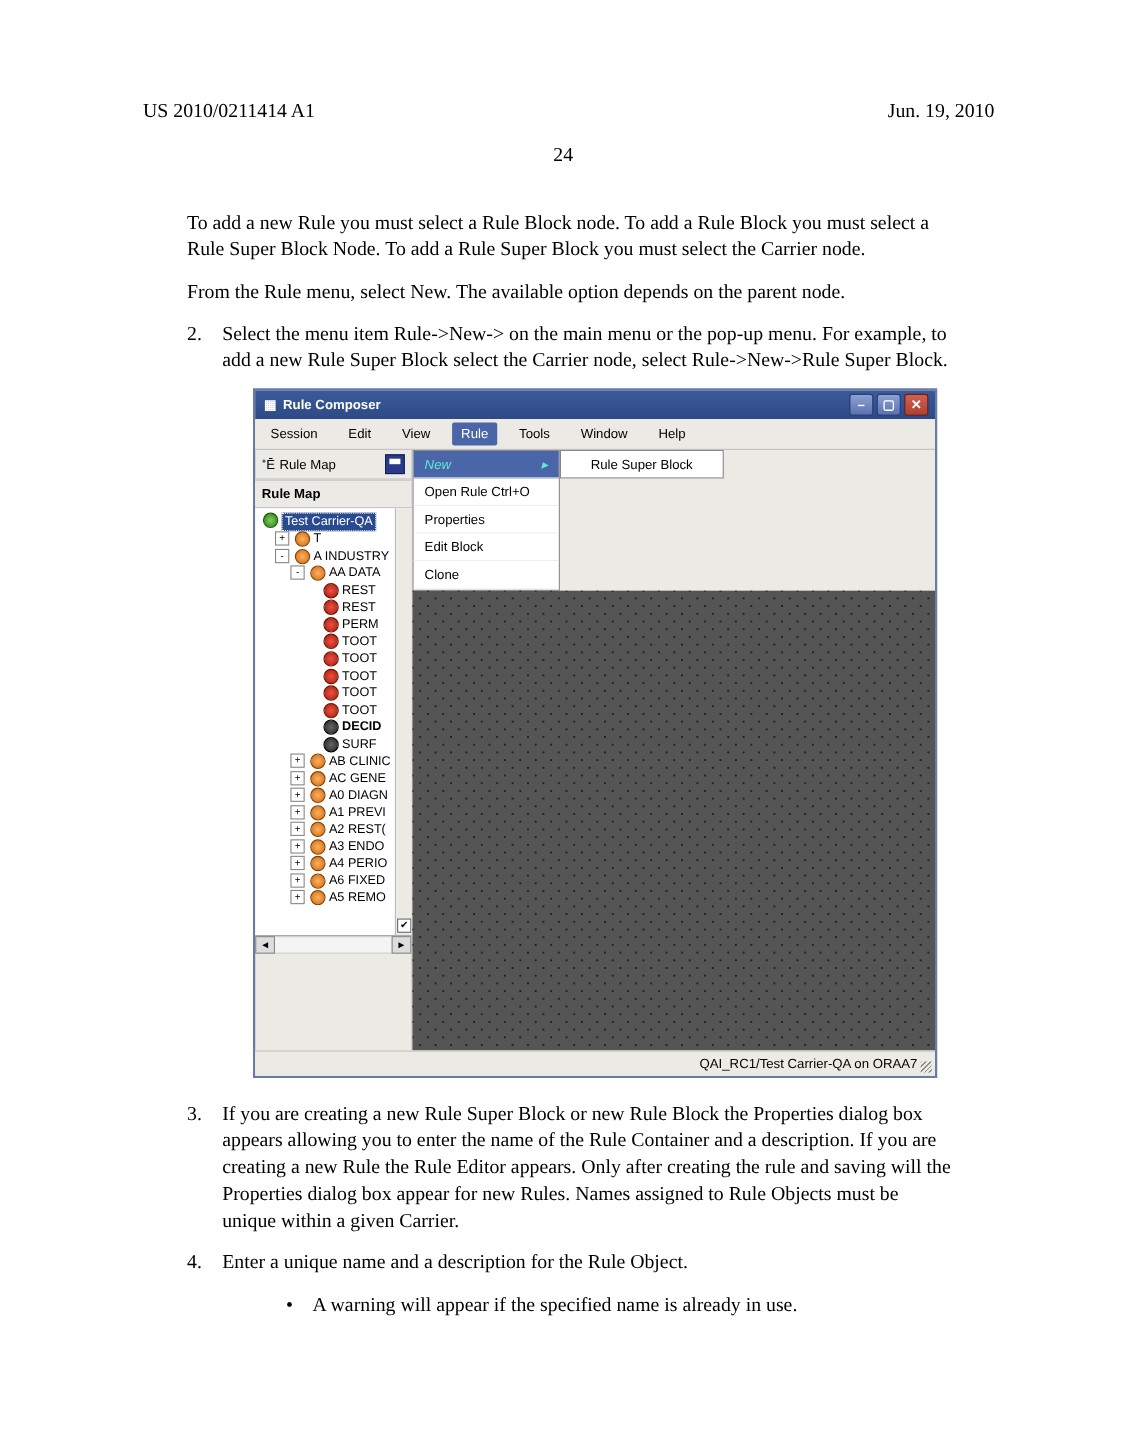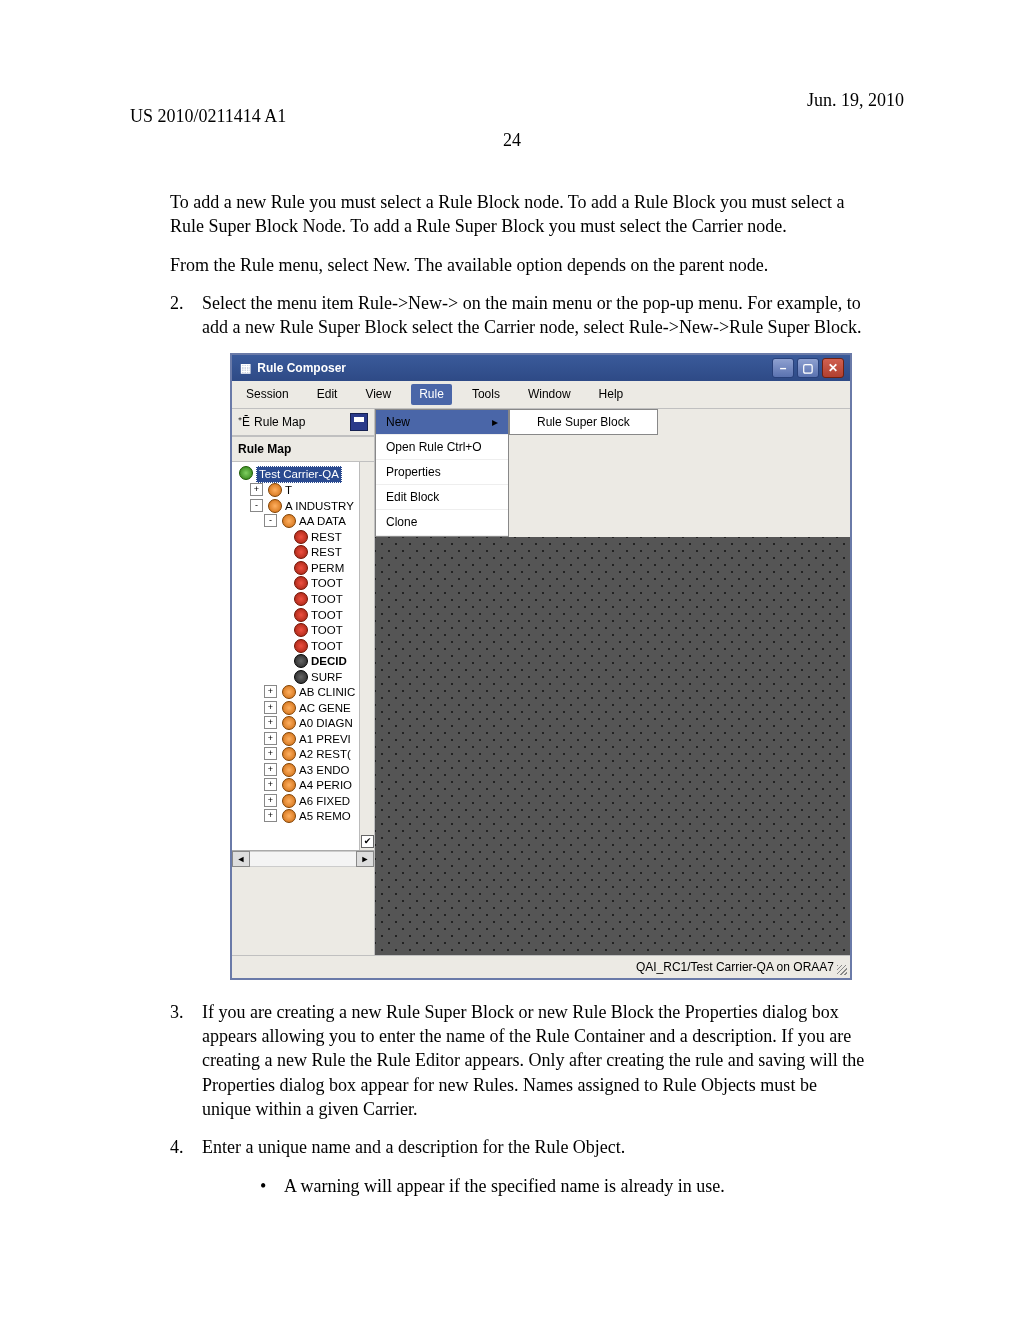--- a/index.html
+++ b/index.html
@@ -8,21 +8,21 @@
     background: #fff;
     font-family: "Times New Roman", Times, serif;
     width: 1024px;
   }
   .page {
     padding: 70px 90px 80px 100px;
     position: relative;
   }
   .header-left {
     position: absolute;
-    top: 106px;
+    top: 90px;
     left: 130px;
     font-size: 18px;
   }
   .header-right {
     position: absolute;
     top: 90px;
     right: 120px;
     font-size: 18px;
   }
   .page-num {
@@ -112,21 +112,21 @@
   .dropdown-menu {
     width: 132px;
     background:#fff;
     border:1px solid #888;
     margin:0;
   }
   .dropdown-menu .di {
     padding: 4px 10px;
     border-bottom: 1px solid #eee;
   }
-  .dropdown-menu .di.hl { background:#4a66a8; color:#000000; }
+  .dropdown-menu .di.hl { background:#4a66a8; color:#5eead4;font-style:italic; }
   .sub-item {
     border:1px solid #888;
     padding:4px 27px;
     background:#fff;
     display:inline-block;
     margin-left:0;
   }
   .menu-row { display:flex; }
   .rulemap-header {
     padding:4px 6px;

